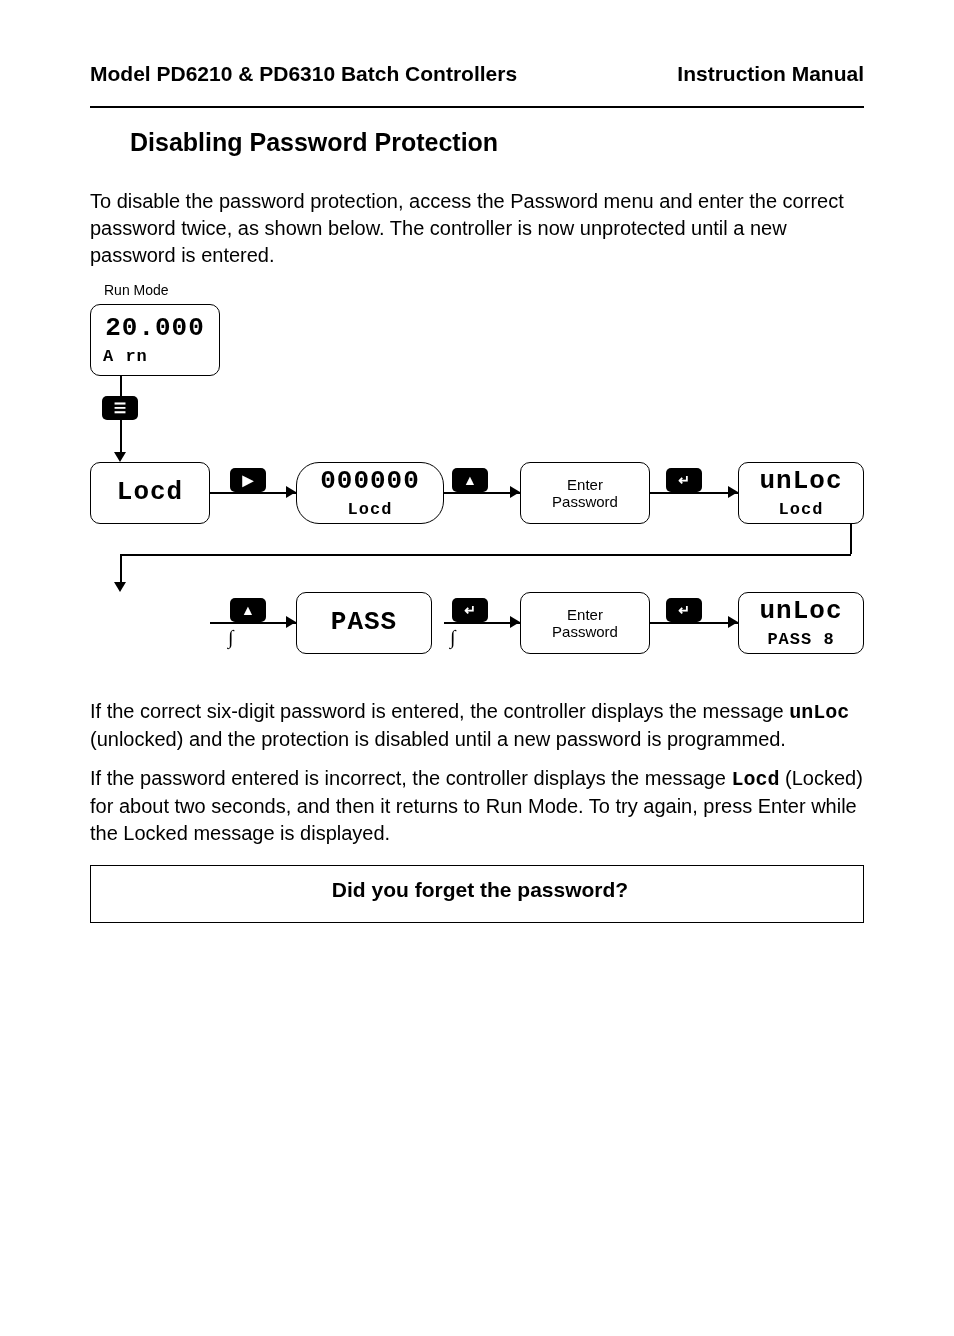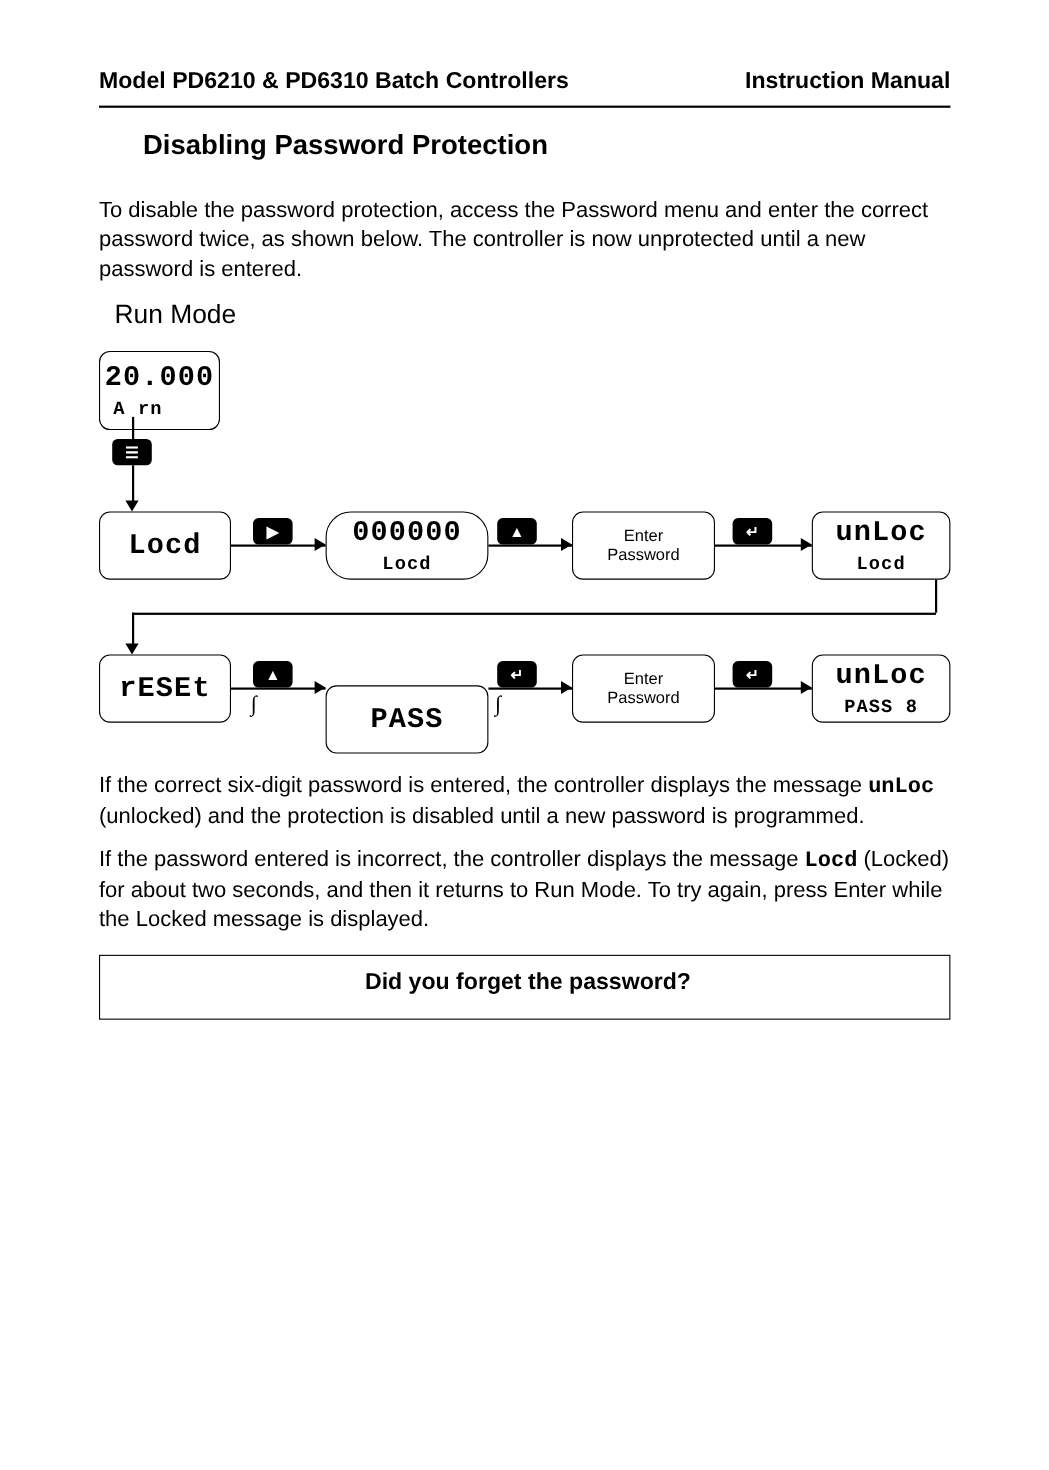--- a/index.html
+++ b/index.html
@@ -11,31 +11,31 @@
     margin: 0 auto;
     padding: 60px 90px 40px 90px;
     font-size: 20px;
     line-height: 1.35;
   }
   .header-row {
     display: flex;
     justify-content: space-between;
     font-weight: bold;
     font-size: 21px;
-    margin-bottom: 8px;
+    margin-bottom: 18px;
   }
   .hr { border-top: 2px solid #000; margin-bottom: 18px; }
   .section-title {
     font-weight: bold;
     font-size: 25px;
     margin-left: 40px;
     margin-bottom: 28px;
   }
   .para { margin-bottom: 12px; }
-  .runmode-label { font-size: 24px; margin-left: 14px; margin-bottom: 4px; }
+  .runmode-label { font-size: 14px; margin-left: 14px; margin-bottom: 4px; }
 
   
   .diagram { position: relative; width: 774px; height: 370px; margin-bottom: 24px; }
 
   .node {
     position: absolute;
     border: 1.6px solid #000;
     border-radius: 10px;
     display: flex;
     flex-direction: column;
@@ -90,21 +90,21 @@
 <div class="hr"></div>
 
 <div class="section-title">Disabling Password Protection</div>
 
 <p class="para">To disable the password protection, access the Password menu and enter the correct password twice, as shown below. The controller is now unprotected until a new password is entered.</p>
 
 <div class="runmode-label">Run Mode</div>
 
 <div class="diagram">
 
-  <div class="node" style="left:0; top:12px; width:110px; height:72px;">
+  <div class="node" style="left:0; top:0; width:130px; height:72px;">
     <div class="seg seg-lg">20.000</div>
     <div class="seg seg-sm" style="align-self:flex-start; margin-left:12px;">A rn</div>
   </div>
 
   <div class="vline" style="left:30px; top:72px; height:22px;"></div>
   <div class="btn-icon" style="left:12px; top:92px;">
       <span class="g">☰</span>
     </div>
   <div class="vline" style="left:30px; top:116px; height:34px;"></div>
   <div class="tri tri-down" style="left:24px; top:148px;"></div>
@@ -144,25 +144,22 @@
   <div class="btn-icon" style="left:576px; top:164px;">
       <span class="g">↵</span>
     </div>
   <div class="tri tri-right" style="left:638px; top:182px;"></div>
 
   <div class="vline" style="left:760px; top:220px; height:30px;"></div>
   <div class="hline" style="left:30px; top:250px; width:731px;"></div>
   <div class="vline" style="left:30px; top:250px; height:30px;"></div>
   <div class="tri tri-down" style="left:24px; top:278px;"></div>
 
-  <div class="node" style="left:0; top:288px; width:120px; height:62px;">
-    <div class="seg seg-lg">rESEt</div>
-  </div>
-
-  <div class="node" style="left:206px; top:288px; width:148px; height:62px;margin-top:28px;">
+
+  <div class="node" style="left:206px; top:288px; width:136px; height:62px;">
     <div class="seg seg-lg">PASS</div>
   </div>
 
   <div class="node" style="left:430px; top:288px; width:130px; height:62px;">
     <div class="plain-sm">Enter</div>
     <div class="plain-sm">Password</div>
   </div>
 
   <div class="node" style="left:648px; top:288px; width:126px; height:62px;">
     <div class="seg seg-lg">unLoc</div>

